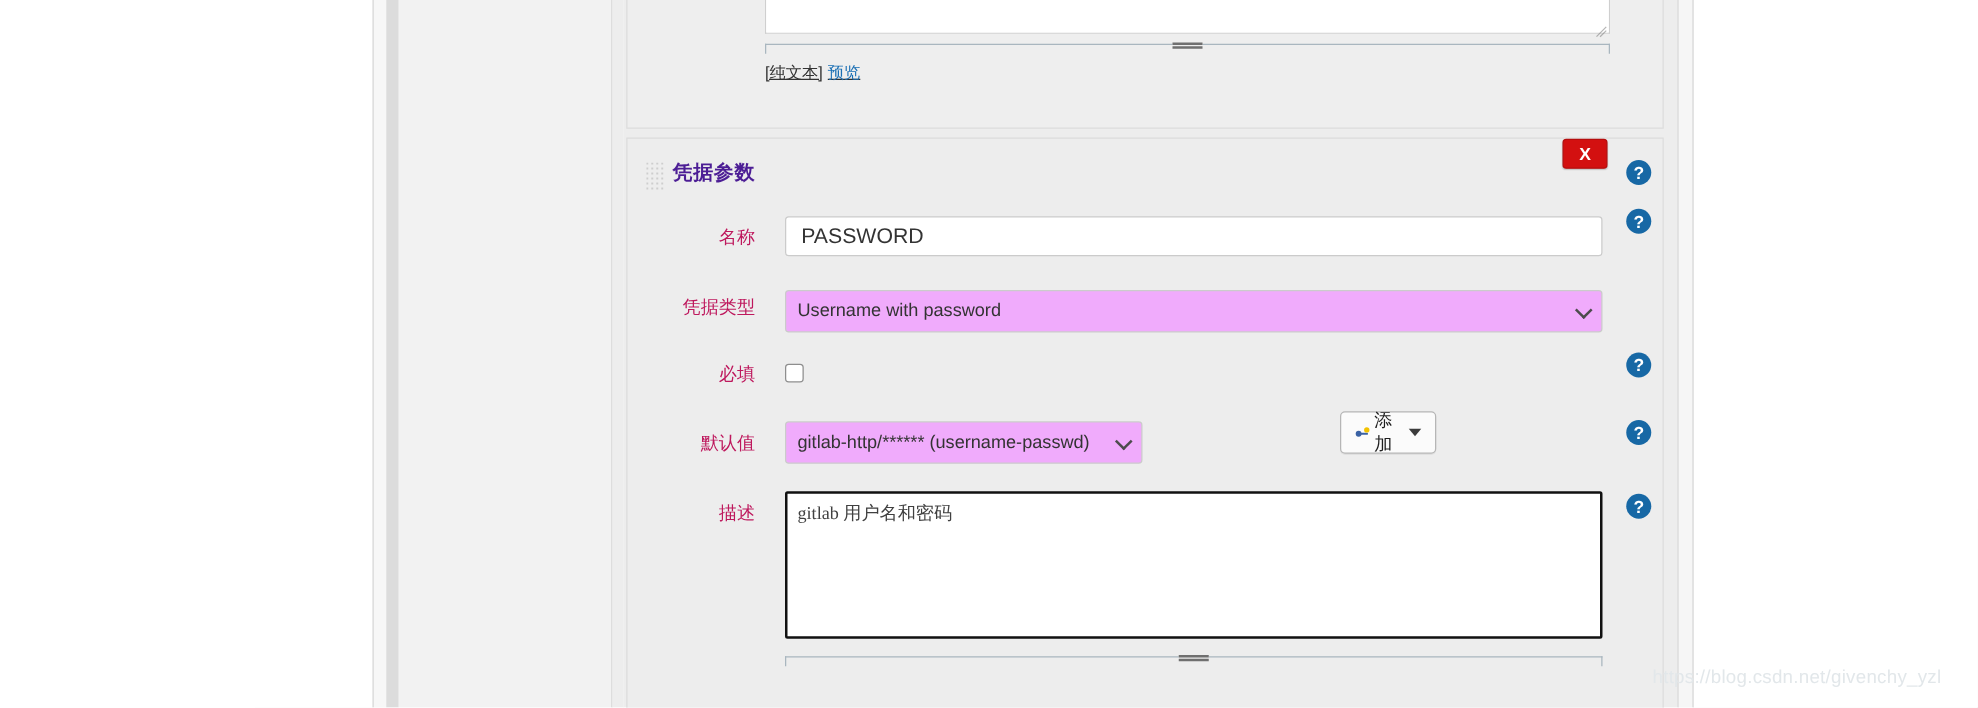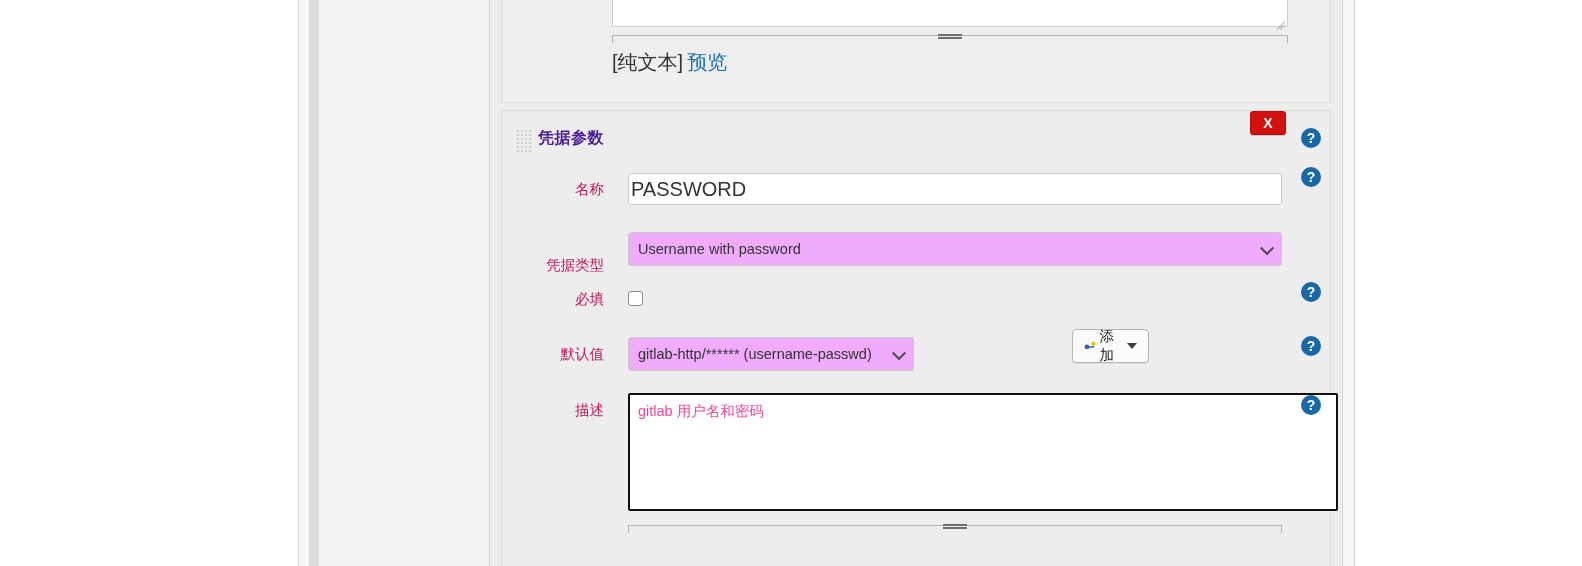--- a/index.html
+++ b/index.html
@@ -141,23 +141,24 @@
     border-top: 2px solid #6f6f6f;
     border-bottom: 2px solid #6f6f6f;
     box-sizing: border-box;
     background: #ededed;
   }
 
   .plaintext-row {
     position: absolute;
     left: 110px;
     top: 108px;
-    font-size: 20px;
+    font-size: 13px;
     color: #333333;
     white-space: nowrap;
+    text-decoration: underline;
   }
   .plaintext-row .pt-label { color: #333333; }
   .plaintext-row .pt-link {
     color: #1a6fb4;
     text-decoration: none;
     cursor: pointer;
     margin-left: 4px;
   }
 
   
@@ -215,23 +216,23 @@
     text-align: right;
     font-size: 14.5px;
     color: #be185d;
     white-space: nowrap;
   }
   .fctl { position: absolute; left: 126px; }
 
   input.text-field {
     width: 654px;
     height: 32px;
-    padding: 0 2px;
+    padding: 0 12px;
     font-family: "Liberation Sans", "DejaVu Sans", sans-serif;
-    font-size: 20px;
+    font-size: 17px;
     color: #333333;
     background: #ffffff;
     border: 1px solid #cbcbcb;
     border-radius: 3px;
     box-sizing: border-box;
     outline: none;
   }
 
   .sel-wrap {
     position: relative;
@@ -309,26 +310,26 @@
   .add-btn .cred-icon { width: 18px; height: 14px; display:block; margin-right: 2px; }
   .add-btn .caret {
     width: 0; height: 0;
     margin-left: 6px;
     border-left: 5px solid transparent;
     border-right: 5px solid transparent;
     border-top: 6px solid #3b3b3b;
   }
 
   textarea.desc-field {
-    width: 710px;
+    width: 654px;
     height: 118px;
     padding: 6px 8px;
-    font-family: Liberation Sans, sans-serif;
+    font-family: Liberation Serif, serif;
     font-size: 14.5px;
-    color: #ec4899;
+    color: #404040;
     background: #ffffff;
     border: 2px solid #111111;
     border-radius: 2px;
     box-sizing: border-box;
     outline: none;
     resize: none;
     line-height: 1.5;
   }
 
   
@@ -396,21 +397,21 @@
       <span class="panel-title">凭据参数</span>
 
       <div class="frow" style="top:62px;">
         <span class="flabel" style="top:7px; left:10px;">名称</span>
         <span class="fctl" style="top:0;">
           <input class="text-field" type="text" value="PASSWORD" style="">
         </span>
       </div>
 
       <div class="frow" style="top:121px;">
-        <span class="flabel" style="top:24px; left:10px;">凭据类型</span>
+        <span class="flabel" style="top:4px; left:10px;">凭据类型</span>
         <span class="fctl" style="top:0;">
           <span class="sel-wrap wide">
             <select>
               <option>Username with password</option>
             </select>
             <span class="chev"></span>
           </span>
         </span>
       </div>
 
@@ -462,14 +463,15 @@
 
   <div class="help" style="left:1301px; top:128px;">?</div>
   <div class="help" style="left:1301px; top:167px;">?</div>
   <div class="help" style="left:1301px; top:282px;">?</div>
   <div class="help" style="left:1301px; top:336px;">?</div>
   <div class="help" style="left:1301px; top:395px;">?</div>
 
   <div class="right-gutter"></div>
   <div class="right-white"></div>
 
+  <div class="watermark">https://blog.csdn.net/givenchy_yzl</div>
 
 </div>
 
 </body></html>

